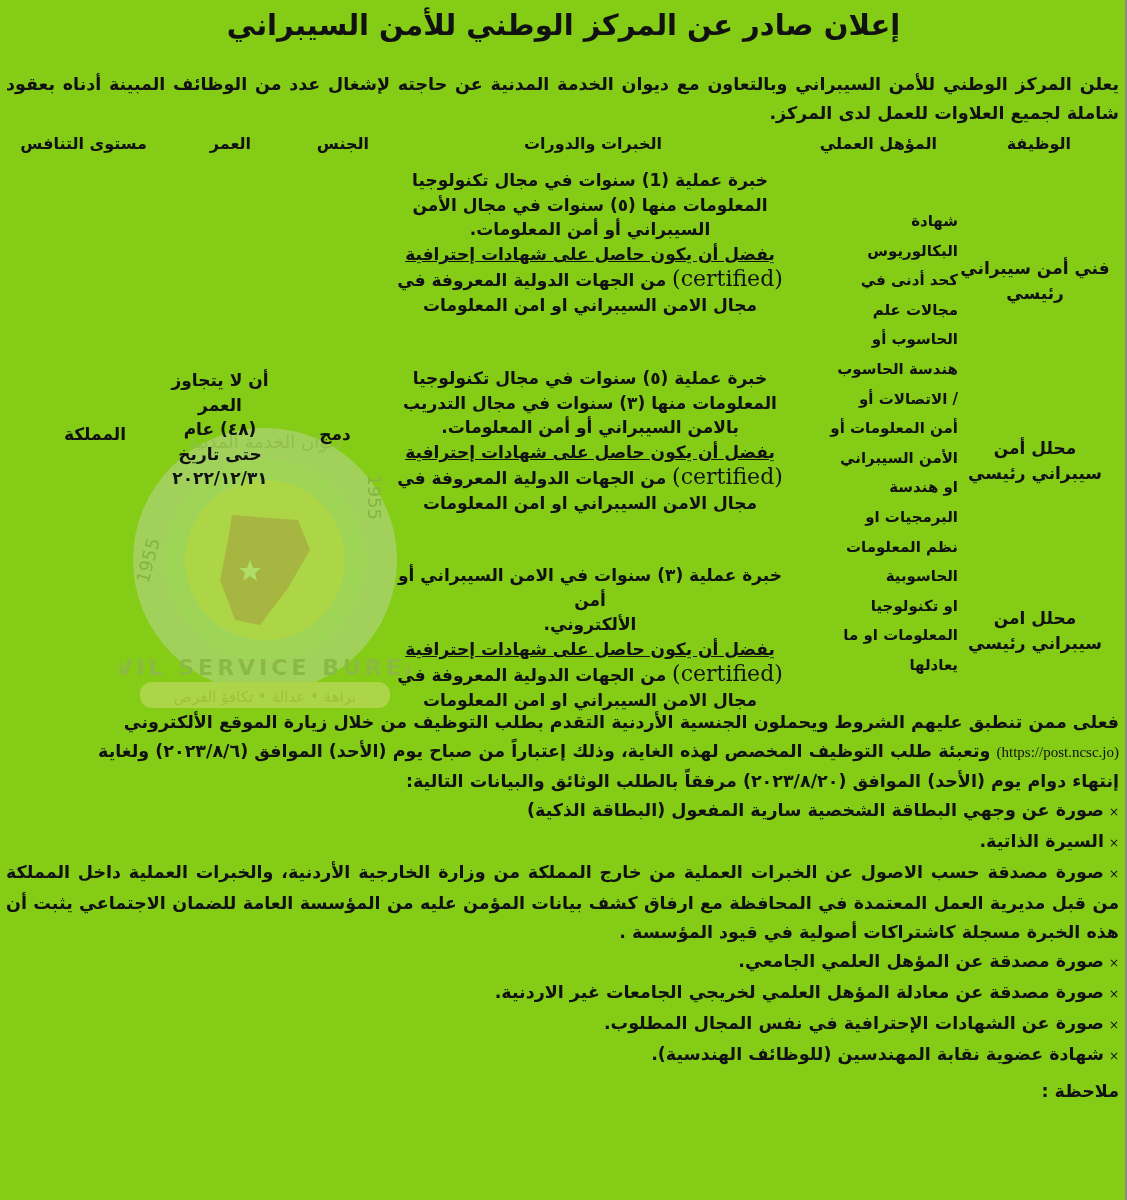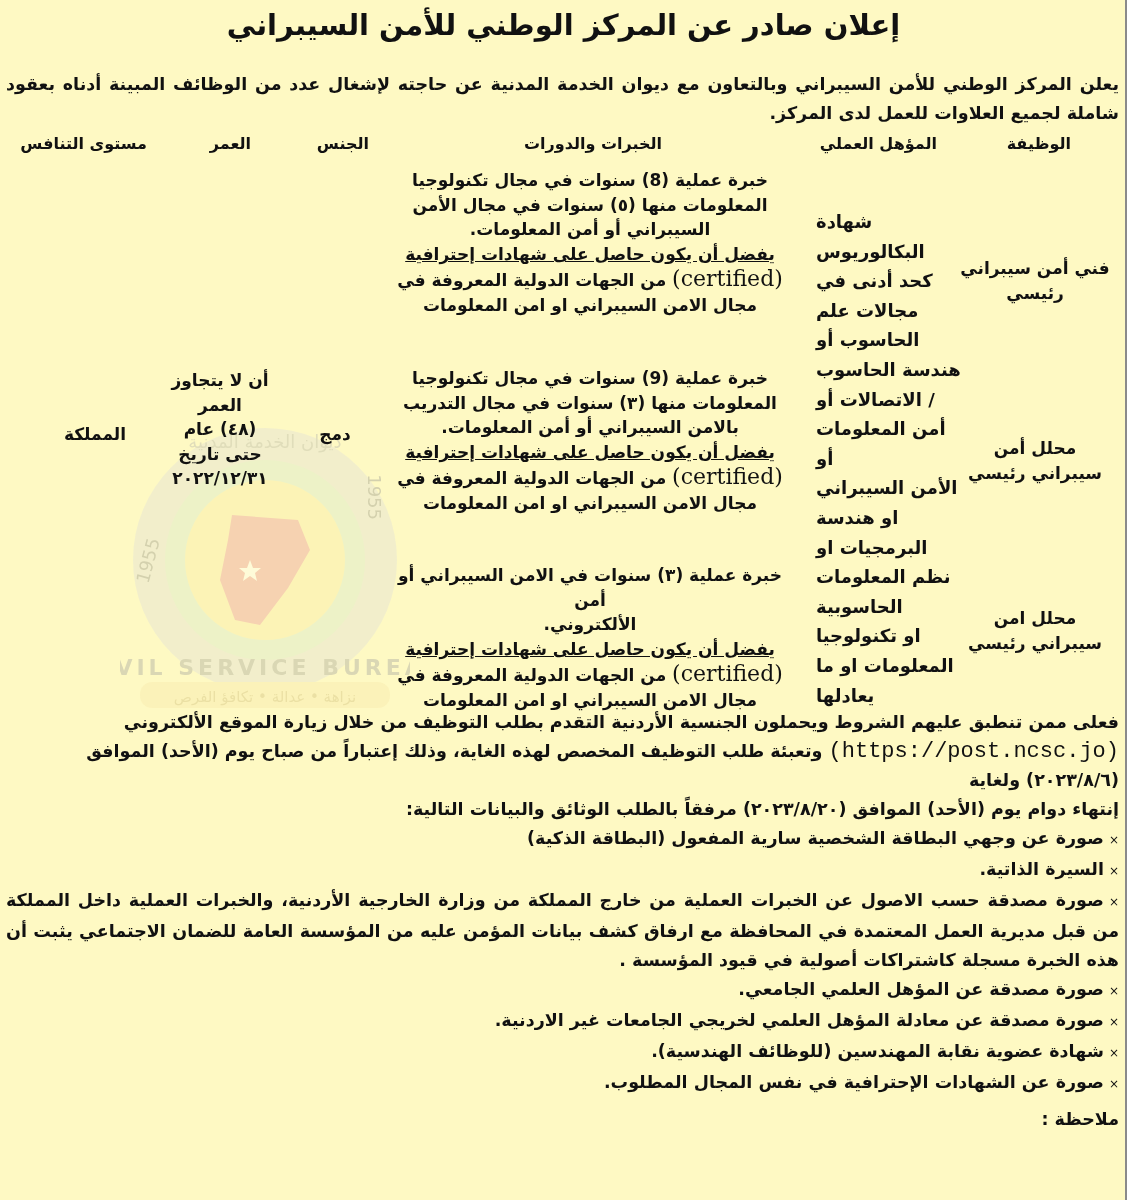--- a/index.html
+++ b/index.html
@@ -1,47 +1,47 @@
 <!DOCTYPE html>
 <html lang="ar" dir="rtl"><head>
 <meta charset="utf-8">
 <style>
   html, body { margin: 0; padding: 0; background: #ffffff; }
   body {
     width: 1127px; height: 1200px; overflow: hidden; position: relative;
     font-family: "DejaVu Sans", sans-serif; color: #111111;
   }
-  .page { position: absolute; inset: 0; background: #fef9c3; }
+  .page { position: absolute; inset: 0; background: #84cc16; }
   .right-border { position: absolute; top: 0; right: 0; width: 2px; height: 1200px; background: #8a8a8a; }
 
   .title {
     position: absolute; top: 8px; left: 0; right: 0; text-align: center;
     font-size: 29px; font-weight: bold; letter-spacing: 0px;
   }
   .intro {
     position: absolute; top: 70px; right: 8px; left: 6px;
     font-size: 17.5px; font-weight: bold; line-height: 29px; text-align: justify;
   }
 
   
   .hdr { position: absolute; top: 134px; font-size: 16px; font-weight: bold; white-space: nowrap; }
   .cell { position: absolute; text-align: center; font-size: 17px; font-weight: bold; line-height: 24.5px; }
   .exp { position: absolute; text-align: center; font-size: 17px; font-weight: bold; line-height: 24.7px; width: 420px; left: 380px; }
   .exp .u { text-decoration: underline; }
   .exp .latin { font-family: "DejaVu Serif", serif; font-weight: normal; font-size: 22px; }
-  .qual { position: absolute; top: 207px; left: 808px; width: 150px; text-align: left; font-size: 18px; font-weight: bold; line-height: 29.6px; margin-left: 8px; }
+  .qual { position: absolute; top: 207px; left: 808px; width: 150px; text-align: right; font-size: 15px; font-weight: bold; line-height: 29.6px; }
 
   
   .watermark { position: absolute; left: 120px; top: 420px; width: 290px; height: 300px; opacity: 0.35; pointer-events: none; }
 
   .body-text {
     position: absolute; right: 8px; left: 6px; font-size: 17.5px; font-weight: bold; line-height: 29px;
   }
   .body-text p { margin: 0; }
-  .body-text .url { font-family: Liberation Mono, monospace; font-weight: normal; font-size: 22px; direction: ltr; unicode-bidi: embed; margin-top: 24px; }
+  .body-text .url { font-family: Liberation Serif, serif; font-weight: normal; font-size: 15px; direction: ltr; unicode-bidi: embed; margin-top: 24px; }
   .bullet { display: block; }
   .bx { font-size: 12px; font-weight: normal; margin-left: 5px; }
   .note-title { margin-top: 6px !important; }
 </style>
 </head>
 <body>
 
 <div class="page">
   <div class="right-border"></div>
 
@@ -95,30 +95,30 @@
     <div>او هندسة</div>
     <div>البرمجيات او</div>
     <div>نظم المعلومات</div>
     <div>الحاسوبية</div>
     <div>او تكنولوجيا</div>
     <div>المعلومات او ما</div>
     <div>يعادلها</div>
   </div>
 
   <div class="exp" style="top:168px;">
-    <div>خبرة عملية (8) سنوات في مجال تكنولوجيا</div>
+    <div>خبرة عملية (1) سنوات في مجال تكنولوجيا</div>
     <div>المعلومات منها (٥) سنوات في مجال الأمن</div>
     <div>السيبراني أو أمن المعلومات.</div>
     <div class="u">يفضل أن يكون حاصل على شهادات إحترافية</div>
     <div><span class="latin">(certified)</span> <span>من الجهات الدولية المعروفة في</span></div>
     <div>مجال الامن السيبراني او امن المعلومات</div>
   </div>
 
   <div class="exp" style="top:366px;">
-    <div>خبرة عملية (9) سنوات في مجال تكنولوجيا</div>
+    <div>خبرة عملية (٥) سنوات في مجال تكنولوجيا</div>
     <div>المعلومات منها (٣) سنوات في مجال التدريب</div>
     <div>بالامن السيبراني أو أمن المعلومات.</div>
     <div class="u">يفضل أن يكون حاصل على شهادات إحترافية</div>
     <div><span class="latin">(certified)</span> <span>من الجهات الدولية المعروفة في</span></div>
     <div>مجال الامن السيبراني او امن المعلومات</div>
   </div>
 
   <div class="exp" style="top:563px;">
     <div>خبرة عملية (٣) سنوات في الامن السيبراني أو أمن</div>
     <div>الألكتروني.</div>
@@ -139,19 +139,19 @@
 
   <div class="body-text" style="top:708px;">
     <p>فعلى ممن تنطبق عليهم الشروط ويحملون الجنسية الأردنية التقدم بطلب التوظيف من خلال زيارة الموقع الألكتروني</p>
     <p><span class="url">(https://post.ncsc.jo)</span> <span>وتعبئة طلب التوظيف المخصص لهذه الغاية، وذلك إعتباراً من صباح يوم (الأحد) الموافق (٢٠٢٣/٨/٦) ولغاية</span></p>
     <p>إنتهاء دوام يوم (الأحد) الموافق (٢٠٢٣/٨/٢٠) مرفقاً بالطلب الوثائق والبيانات التالية:</p>
     <span class="bullet"><span class="bx">×</span><span>صورة عن وجهي البطاقة الشخصية سارية المفعول (البطاقة الذكية)</span></span>
     <span class="bullet"><span class="bx">×</span><span>السيرة الذاتية.</span></span>
     <span class="bullet" style="text-align:justify;"><span class="bx">×</span><span>صورة مصدقة حسب الاصول عن الخبرات العملية من خارج المملكة من وزارة الخارجية الأردنية، والخبرات العملية داخل المملكة من قبل مديرية العمل المعتمدة في المحافظة مع ارفاق كشف بيانات المؤمن عليه من المؤسسة العامة للضمان الاجتماعي يثبت أن هذه الخبرة مسجلة كاشتراكات أصولية في قيود المؤسسة .</span></span>
     <span class="bullet"><span class="bx">×</span><span>صورة مصدقة عن المؤهل العلمي الجامعي.</span></span>
     <span class="bullet"><span class="bx">×</span><span>صورة مصدقة عن معادلة المؤهل العلمي لخريجي الجامعات غير الاردنية.</span></span>
+    <span class="bullet"><span class="bx">×</span><span>صورة عن الشهادات الإحترافية في نفس المجال المطلوب.</span></span>
     <span class="bullet"><span class="bx">×</span><span>شهادة عضوية نقابة المهندسين (للوظائف الهندسية).</span></span>
-    <span class="bullet"><span class="bx">×</span><span>صورة عن الشهادات الإحترافية في نفس المجال المطلوب.</span></span>
     <p class="note-title">ملاحظة :</p>
     <span class="bullet"></span>
 
   </div>
 </div>
 
 </body></html>

